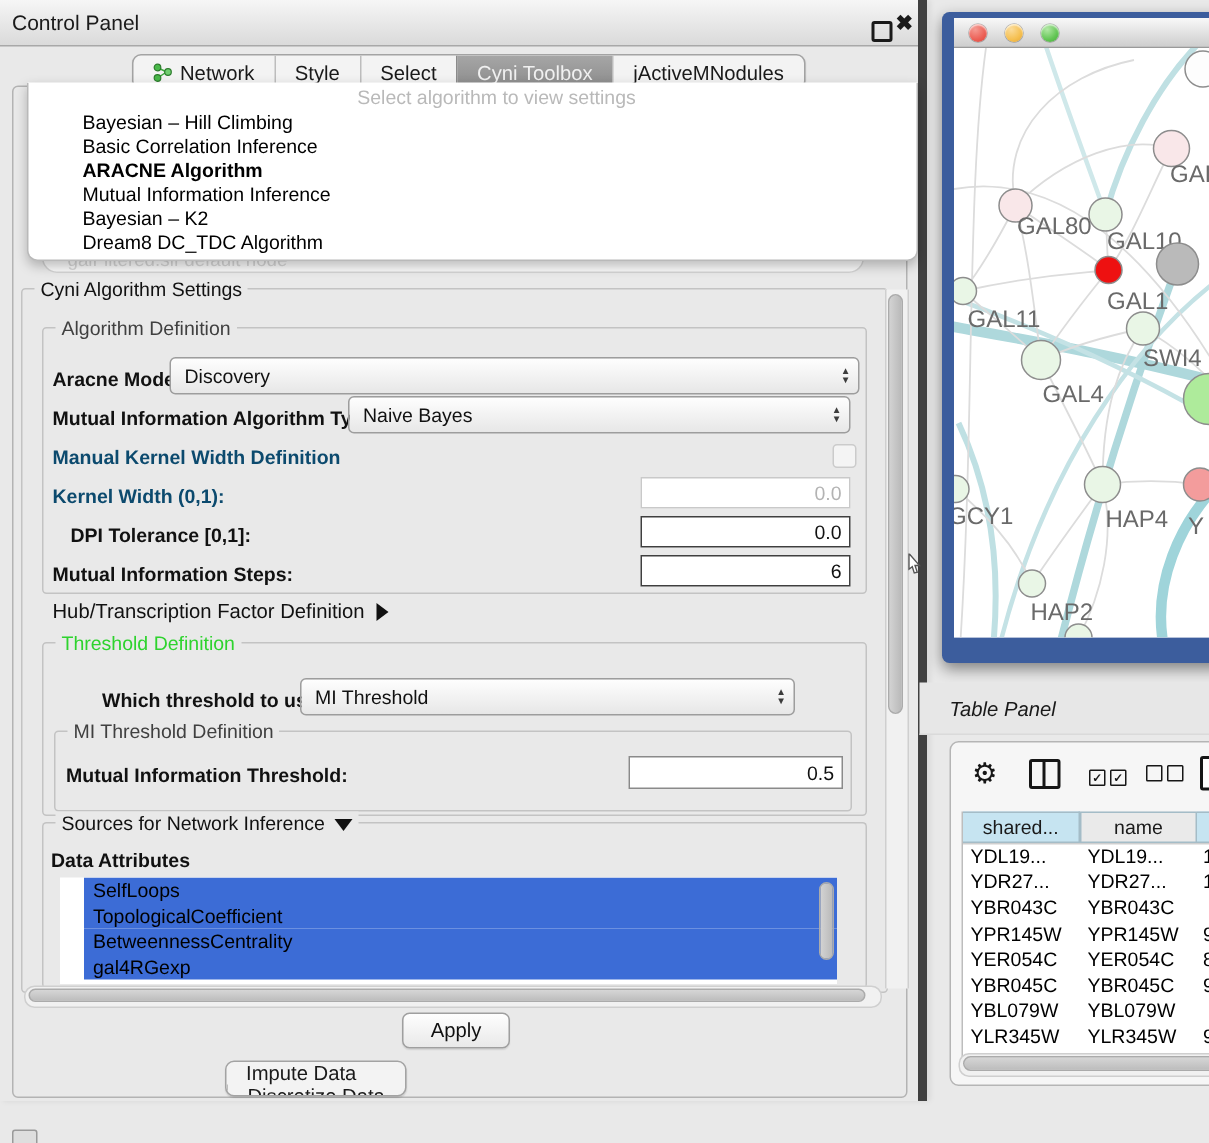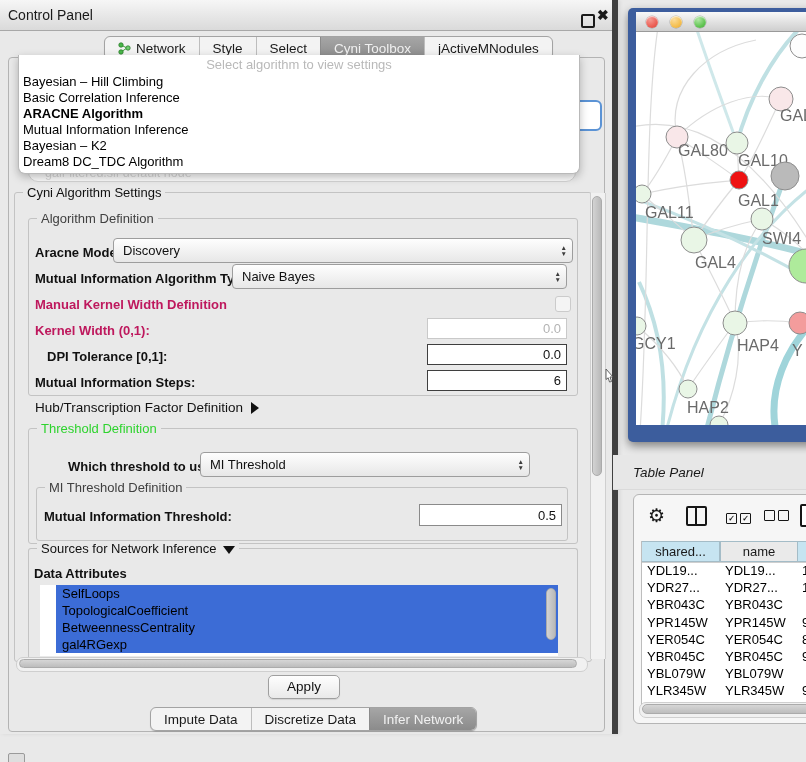--- a/index.html
+++ b/index.html
@@ -11,44 +11,44 @@
   .cp-titlebar{position:absolute;left:0;top:0;width:612px;height:30px;background:linear-gradient(#f6f6f6,#dadada);border-bottom:1px solid #a8a8a8;}
   .cp-title{position:absolute;left:8px;top:7px;font-size:14px;color:#1a1a1a;}
   .win-min{position:absolute;left:581px;top:14px;width:10px;height:10px;border:2px solid #1a1a1a;border-radius:2px;}
   .win-close{position:absolute;left:597px;top:7px;font-size:14px;font-weight:bold;color:#1a1a1a;}
 
   
   .seg{display:flex;border:1px solid #a3a3a3;border-radius:6px;overflow:hidden;background:#f3f3f3;height:22px;box-shadow:0 1px 1px rgba(0,0,0,.12);}
   .seg .tab{display:flex;align-items:center;padding:0 13px;border-left:1px solid #bdbdbd;font-size:13.5px;color:#1a1a1a;white-space:nowrap;}
   .seg .tab:first-child{border-left:none;}
   .seg .tab.sel{background:linear-gradient(#a6a6a6,#8b8b8b);color:#f1f1f1;border-left-color:#8b8b8b;}
-  .toptabs{position:absolute;left:104px;top:36px;text-align:right;}
-  .bottabs{position:absolute;left:150px;top:707px;}
+  .toptabs{position:absolute;left:88px;top:36px;text-align:right;}
+  .bottabs{position:absolute;left:150px;top:707px;flex-direction:column;}
   .tabicon{width:13px;height:13px;margin-right:5px;}
 
   .cp-body{position:absolute;left:8px;top:57px;width:595px;height:673px;border:1px solid #b3b3b3;border-radius:4px;background:#e9e9e9;}
 
   
-  .popup{position:absolute;left:18px;top:55px;width:560px;height:118px;background:#fff;border:1px solid #b9b9b9;border-top:none;border-radius:0 0 7px 7px;box-shadow:0 3px 8px rgba(0,0,0,.25);z-index:10;}
+  .popup{position:absolute;left:18px;top:55px;width:560px;height:118px;background:#fff;border:1px solid #b9b9b9;border-top:none;border-radius:0 0 7px 7px;box-shadow:0 3px 8px rgba(0,0,0,.25);z-index:10;padding-left:32px;}
   .popup-placeholder{height:19px;line-height:19px;text-align:center;color:#b9b9b9;font-size:13px;}
   .popup-item{height:16px;line-height:16px;padding-left:4px;font-size:13px;color:#000;}
   .popup-item.sel{font-weight:bold;}
 
   
   .focus-combo-fragment{position:absolute;left:572px;top:100px;width:26px;height:27px;background:#fff;border:2px solid #5b93d5;border-radius:6px;z-index:2;}
   .faint-combo{position:absolute;left:28px;top:162px;width:548px;height:20px;border:1px solid #d3d3d3;border-radius:10px;background:#fafafa;color:#d6d6d6;font-size:12.5px;line-height:20px;padding-left:16px;z-index:1;box-sizing:border-box;}
 
   
   .group{position:absolute;border:1px solid #c3c3c3;border-radius:3px;}
   .legend{position:absolute;top:-8px;left:8px;background:#e9e9e9;padding:0 4px;font-size:13px;white-space:nowrap;}
   .legend.blue{color:#404040;}
   .legend.green{color:#2ed32e;}
 
   .lbl{position:absolute;font-size:13px;font-weight:bold;color:#111;white-space:nowrap;}
-  .lbl.dis{color:#be185d;}
+  .lbl.dis{color:#0c4a6e;}
 
   .combo{position:absolute;background:linear-gradient(#fefefe,#e7e7e7);border:1px solid #9d9d9d;border-radius:4px;display:flex;align-items:center;padding-left:9px;font-size:13px;color:#111;box-sizing:border-box;}
   .combo .arrows{position:absolute;right:5px;top:0;height:100%;display:flex;flex-direction:column;justify-content:center;color:#3c3c3c;font-size:6.5px;line-height:6px;}
 
   .field{position:absolute;background:#fff;border:1.5px solid #3f3f3f;font-size:13px;color:#111;text-align:right;padding:0 5px;box-sizing:border-box;font-family:"Liberation Sans",sans-serif;}
   .field.dis{border:1px solid #c9c9c9;color:#b3b3b3;}
   .field.mid{border:1px solid #8a8a8a;}
 
   .chk{position:absolute;width:14px;height:14px;border:1px solid #cbcbcb;border-radius:3px;background:#f4f4f4;}
 

